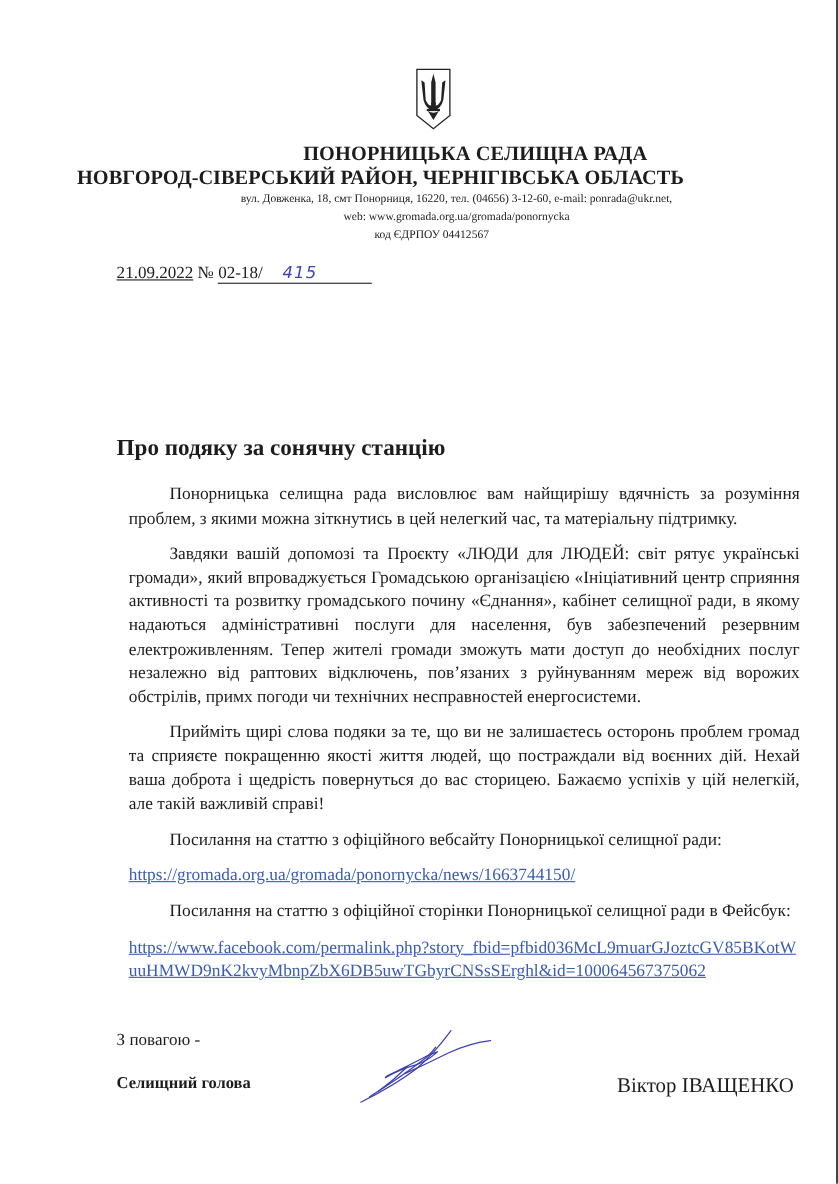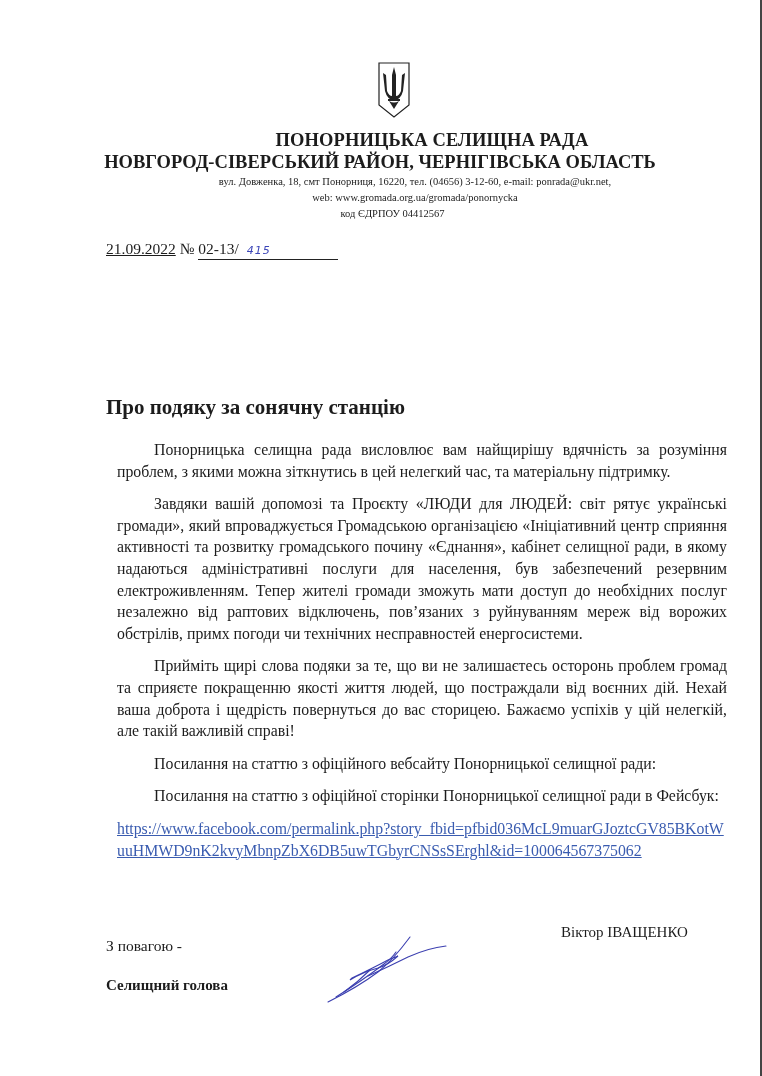--- a/index.html
+++ b/index.html
@@ -18,23 +18,23 @@
 
     .coat {
       position: absolute; left: 377px; top: 61px; width: 34px; height: 58px;
     }
     .org1 {
       position: absolute; top: 130px; left: 0; width: 760px; text-align: center;
       font-weight: bold; font-size: 18.5px; letter-spacing: 0.1px;
       padding-left: 104px; box-sizing: border-box;
     }
     .org2 {
-      position: absolute; top: 152px; left: 0; width: 760px; text-align: center;
+      position: absolute; top: 152px; left: 0; width: 760px; 
       font-weight: bold; font-size: 18.5px;
-      box-sizing: border-box;
+      padding-left: 70px; box-sizing: border-box;
     }
     .addr {
       position: absolute; left: 0; width: 760px; text-align: center;
       font-size: 10.5px; color: #222;
       padding-left: 70px; box-sizing: border-box;
     }
     .addr1 { top: 176px; }
     .addr2 { top: 192px; }
     .addr3 { top: 208px; padding-left: 25px; }
 
@@ -42,21 +42,21 @@
       position: absolute; left: 106px; top: 240px; font-size: 15.5px;
       white-space: nowrap;
     }
     .refline .u { text-decoration: underline; text-align: center; }
     .refline .num-wrap {
       display: inline-block; border-bottom: 1px solid #222; width: 140px;
       line-height: 17px;
     }
     .refline .hand {
       font-family: "DejaVu Sans", sans-serif; font-style: italic;
-      color: #3b45b8; font-size: 11px; margin-left: 8px; letter-spacing: 1px;
+      color: #3b45b8; font-size: 15px; margin-left: 18px; letter-spacing: 1px;
     }
 
     .recipient {
       position: absolute; left: 433px; top: 291px; font-size: 15.5px;
       line-height: 22px;
     }
 
     .subject {
       position: absolute; left: 106px; top: 395px; font-size: 21px; font-weight: bold;
     }
@@ -71,21 +71,21 @@
     }
     .body .link-block { text-indent: 0; }
 
     .regards {
       position: absolute; left: 106px; top: 937px; font-size: 15.5px;
     }
     .position {
       position: absolute; left: 106px; top: 977px; font-size: 15px; font-weight: bold;
     }
     .signer {
-      position: absolute; left: 561px; top: 924px; font-size: 15px;
+      position: absolute; left: 561px; top: 977px; font-size: 19px;
     }
     .signature {
       position: absolute; left: 318px; top: 932px; width: 130px; height: 75px;
     }
   </style>
 </head>
 <body>
 
 <div class="page">
 
@@ -99,31 +99,32 @@
 
   <div class="org1">ПОНОРНИЦЬКА СЕЛИЩНА РАДА</div>
   <div class="org2">НОВГОРОД-СІВЕРСЬКИЙ РАЙОН, ЧЕРНІГІВСЬКА ОБЛАСТЬ</div>
   <div class="addr addr1">вул. Довженка, 18, смт Понорниця, 16220, тел. (04656) 3-12-60, e-mail: ponrada@ukr.net,</div>
   <div class="addr addr2">web: www.gromada.org.ua/gromada/ponornycka</div>
   <div class="addr addr3">код ЄДРПОУ 04412567</div>
 
   <div class="refline">
     <span class="u">21.09.2022</span>
     <span>№</span>
-    <span class="num-wrap"><span>02-13/</span><span class="hand">415</span></span>
+    <span class="num-wrap"><span>02-18/</span><span class="hand">415</span></span>
   </div>
 
 
   <div class="subject">Про подяку за сонячну станцію</div>
 
   <div class="body">
     <p>Понорницька селищна рада висловлює вам найщирішу вдячність за розуміння проблем, з якими можна зіткнутись в цей нелегкий час, та матеріальну підтримку.</p>
     <p>Завдяки вашій допомозі та Проєкту «ЛЮДИ для ЛЮДЕЙ: світ рятує українські громади», який впроваджується Громадською організацією «Ініціативний центр сприяння активності та розвитку громадського почину «Єднання», кабінет селищної ради, в якому надаються адміністративні послуги для населення, був забезпечений резервним електроживленням. Тепер жителі громади зможуть мати доступ до необхідних послуг незалежно від раптових відключень, пов’язаних з руйнуванням мереж від ворожих обстрілів, примх погоди чи технічних несправностей енергосистеми.</p>
     <p>Прийміть щирі слова подяки за те, що ви не залишаєтесь осторонь проблем громад та сприяєте покращенню якості життя людей, що постраждали від воєнних дій. Нехай ваша доброта і щедрість повернуться до вас сторицею. Бажаємо успіхів у цій нелегкій, але такій важливій справі!</p>
     <p>Посилання на статтю з офіційного вебсайту Понорницької селищної ради:</p>
+    <p class="link-block"><a href="#">https://gromada.org.ua/gromada/ponornycka/news/1663744150/</a></p>
     <p>Посилання на статтю з офіційної сторінки Понорницької селищної ради в Фейсбук:</p>
     <p class="link-block"><a href="#">https://www.facebook.com/permalink.php?story_fbid=pfbid036McL9muarGJoztcGV85BKotWuuHMWD9nK2kvyMbnpZbX6DB5uwTGbyrCNSsSErghl&amp;id=100064567375062</a></p>
   </div>
 
   <div class="regards">З повагою -</div>
   <div class="position">Селищний голова</div>
 
   <svg class="signature" viewBox="0 0 130 75">
     <g fill="none" stroke="#3b3fb0" stroke-width="1.1" stroke-linecap="round">
       <path d="M10 70 Q40 55 60 40 Q75 28 92 5"></path>

